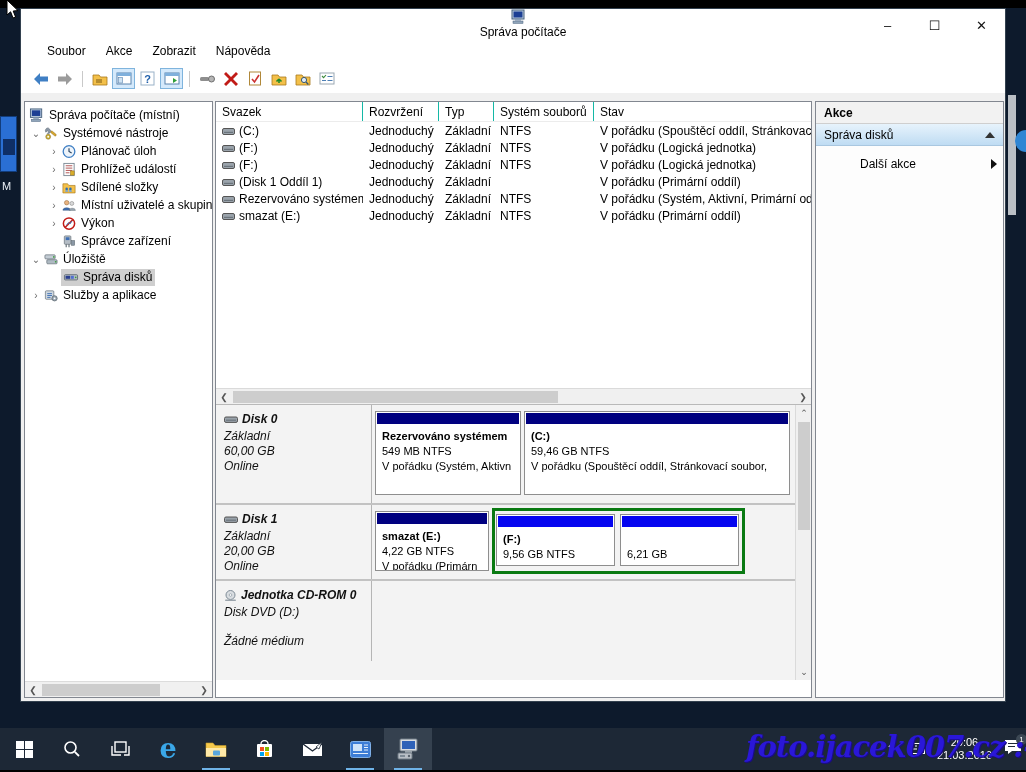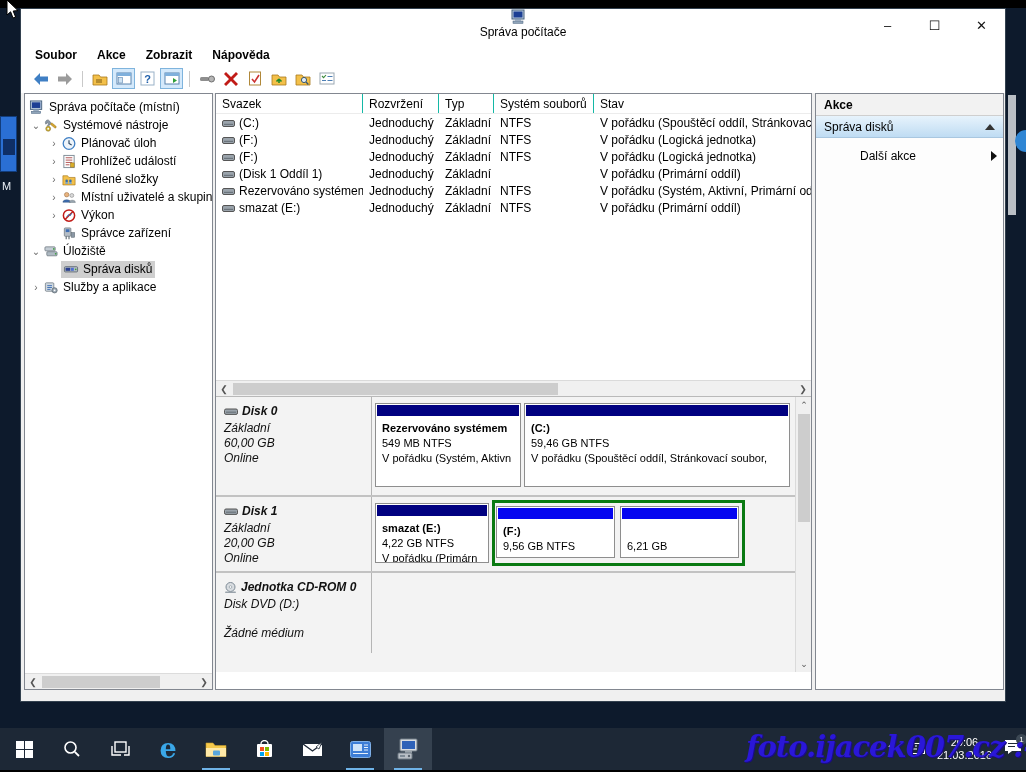--- a/index.html
+++ b/index.html
@@ -7,29 +7,29 @@
   .desktop { position:relative; width:1026px; height:772px; background:#0d1a2c; overflow:hidden; }
   .top-strip { position:absolute; left:0; top:0; width:100%; height:8px; background:#000; }
   .bottom-strip { position:absolute; left:0; bottom:0; width:100%; height:2px; background:#000; }
 
   
   .window { position:absolute; left:20px; top:8px; width:986px; height:694px; background:#fff; border:1px solid #33414f; }
   .titlebar { position:relative; height:32px; display:flex; align-items:center; padding-left:12px; background:#fff;flex-direction:column; }
   .title-text { font-size:12px; color:#000; margin-left:8px; }
   .win-controls { position:absolute; right:0; top:0; height:32px; display:flex; }
   .win-btn { width:47px; height:32px; display:flex; align-items:center; justify-content:center; font-size:13px; color:#111; }
-  .menubar { height:24px; display:flex; align-items:flex-end; padding-left:4px; background:#fff; font-size:12px; color:#000;font-weight:bold; }
+  .menubar { height:24px; display:flex; align-items:flex-start; padding-left:16px; background:#fff; font-size:12px; color:#000; }
   .menu-item { padding:3px 10px; }
   .toolbar { height:27px; display:flex; align-items:center; padding-left:8px; background:#fff; }
   .tb-btn { width:23px; height:21px; display:flex; align-items:center; justify-content:center; margin-right:1px; border:1px solid transparent; }
   .tb-btn.pressed { background:#d4e9fb; border:1px solid #7fb4dd; }
   .tb-sep { width:1px; height:16px; background:#c9c9c9; margin:0 5px; }
 
   .content { position:absolute; left:0; top:84px; right:0; bottom:0; background:#f0f0f0; }
-  .panel { position:absolute; top:0; height:597px; background:#fff; border:1px solid #828790; }
+  .panel { position:absolute; top:8px; height:597px; background:#fff; border:1px solid #828790; }
   .tree-panel { left:3px; width:189px; overflow:hidden; }
   .main-panel { left:194px; width:597px; }
   .actions-panel { left:794px; width:189px; background:#fdfdfd; }
 
   
   .tree-item { display:flex; align-items:center; height:18px; font-size:12px; white-space:nowrap; }
   .expander { width:14px; text-align:center; color:#6d6d6d; font-size:10px; flex:none; }
   .t-ico { width:16px; height:15px; flex:none; margin-right:4px; }
   .t-sel { background:#cfcfcf; padding:1px 3px 1px 0; display:flex; align-items:center; }
   .t-sel .t-ico { margin-left:2px; }

